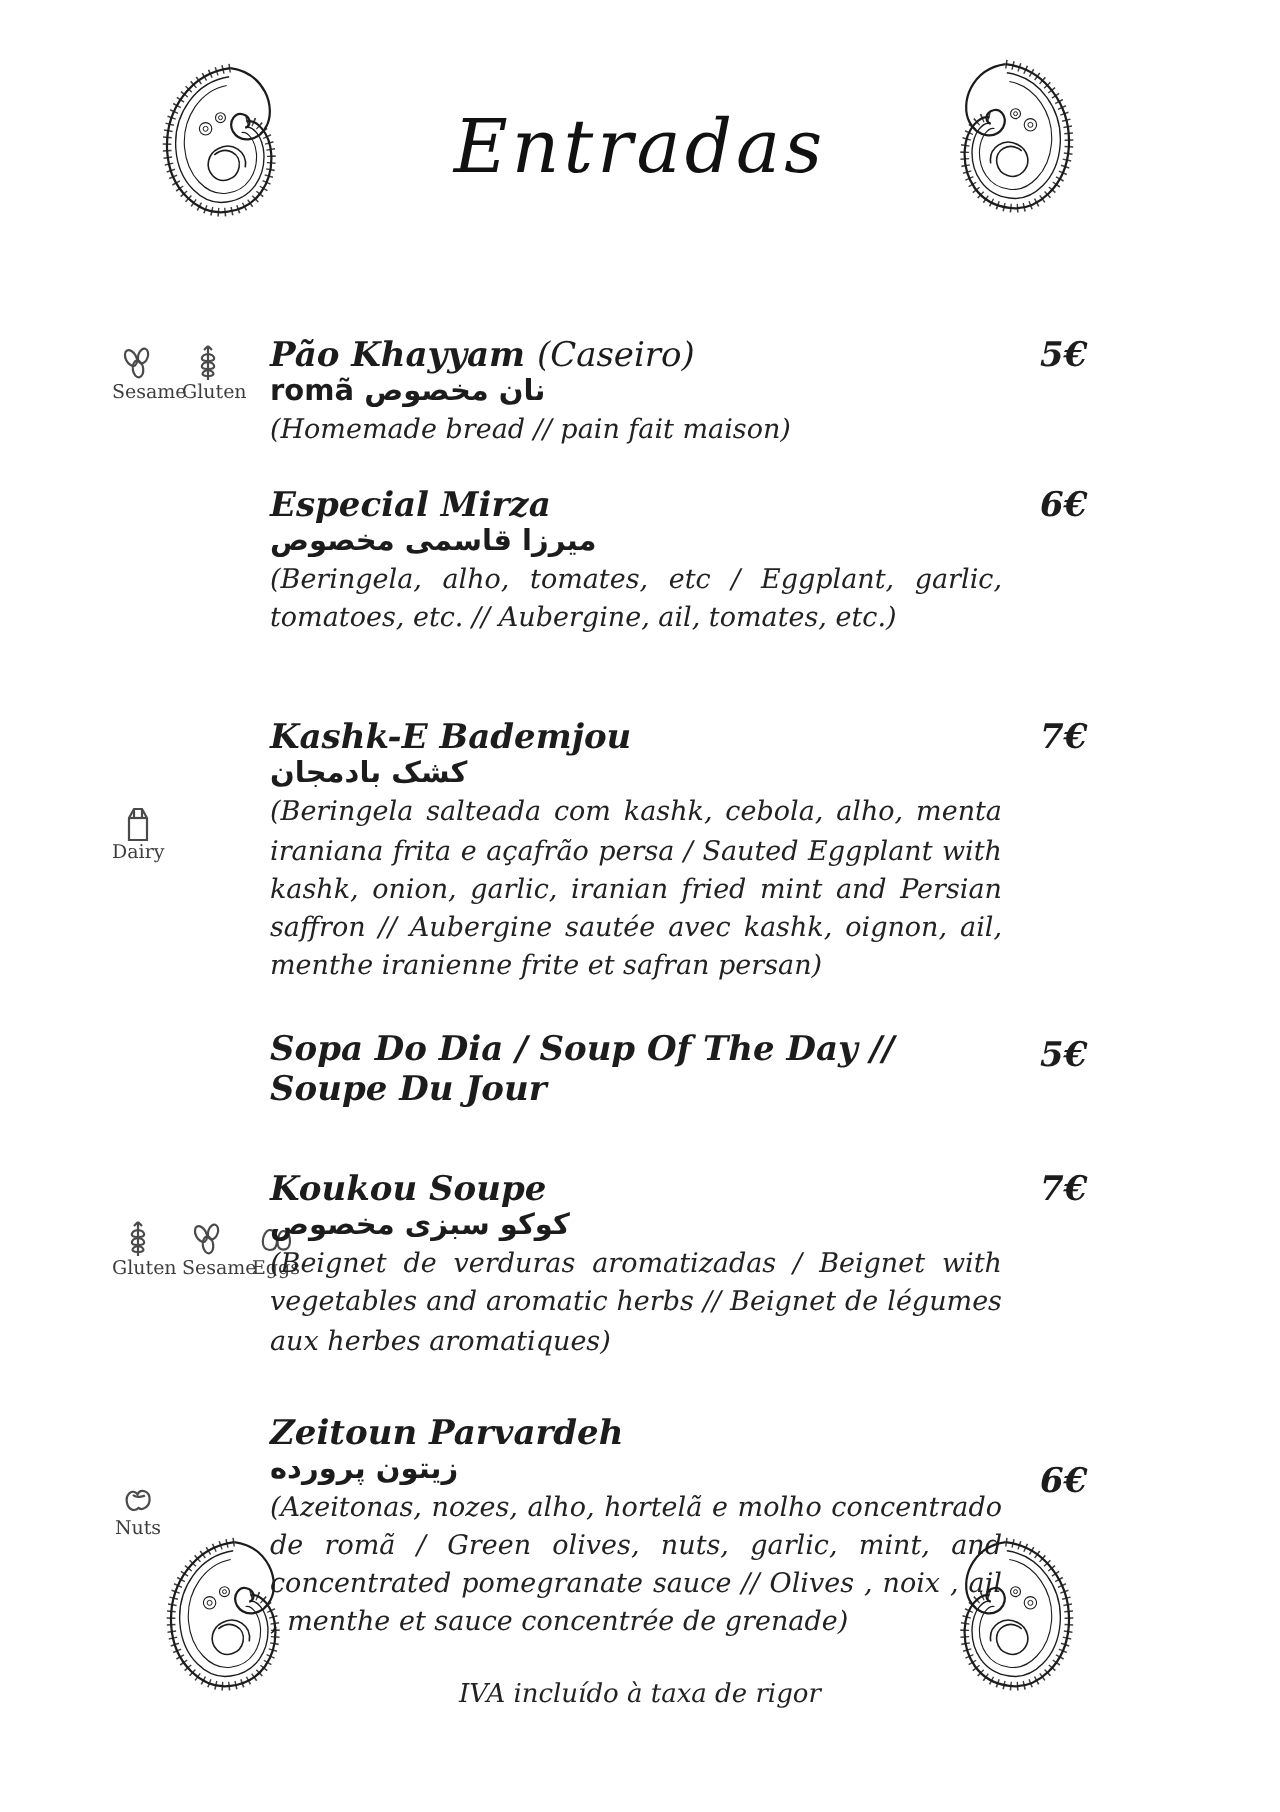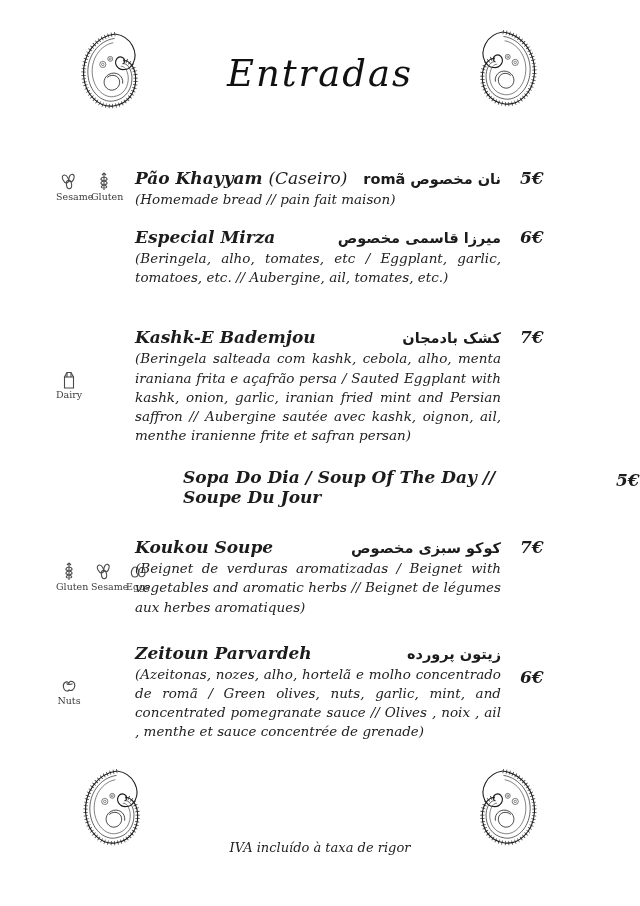--- a/index.html
+++ b/index.html
@@ -33,21 +33,21 @@
   .gutter{
     width:135px;box-sizing:border-box;
     padding-left:56px;
     display:flex;gap:9px;
     flex-shrink:0;
   }
   .al{width:26px;text-align:center;color:#3d3d3d;}
   .al svg{display:block;margin:0 auto;stroke:#4a4a4a;fill:none;stroke-width:1.2;}
   .al .al-label{font-size:9.5px;line-height:1;display:block;margin-top:1px;}
   .body{width:366px;flex-shrink:0;}
-  .trow{display:flex;justify-content:space-between;align-items:baseline;}
+  .trow{display:flex;justify-content:space-between;align-items:baseline;flex-direction:column;}
   .iname{font-weight:bold;font-style:italic;font-size:17px;white-space:nowrap;}
   .isuffix{font-weight:normal;}
   .persian{
     font-family:"DejaVu Sans", sans-serif;
     font-weight:bold;font-size:14.5px;
     direction:rtl;white-space:nowrap;
   }
   .desc{
     font-style:italic;font-size:13.5px;line-height:1.42;
     text-align:justify;margin-top:2px;color:#222;
@@ -55,21 +55,21 @@
   .price{
     box-sizing:border-box;padding-left:19px;
     font-weight:bold;font-style:italic;font-size:17px;
     white-space:nowrap;
   }
   .price-low{padding-top:24px;}
   
   .i1{margin-bottom:18px;}
   .i2{margin-bottom:40px;}
   .i3{margin-bottom:22px;}
-  .i4{margin-bottom:30px;gap:48px;}
+  .i4{margin-bottom:30px;}
   .i5{margin-bottom:26px;}
   .g1{padding-top:3px;}
   .g3{padding-top:42px;}
   .g5{padding-top:24px;}
   .g6{padding-top:32px;}
   
   .footer{position:absolute;left:0;right:0;top:755px;height:120px;}
   .footer .paisley.bl{position:absolute;left:80px;top:10px;}
   .footer .paisley.br{position:absolute;left:478px;top:10px;}
   .legal{

